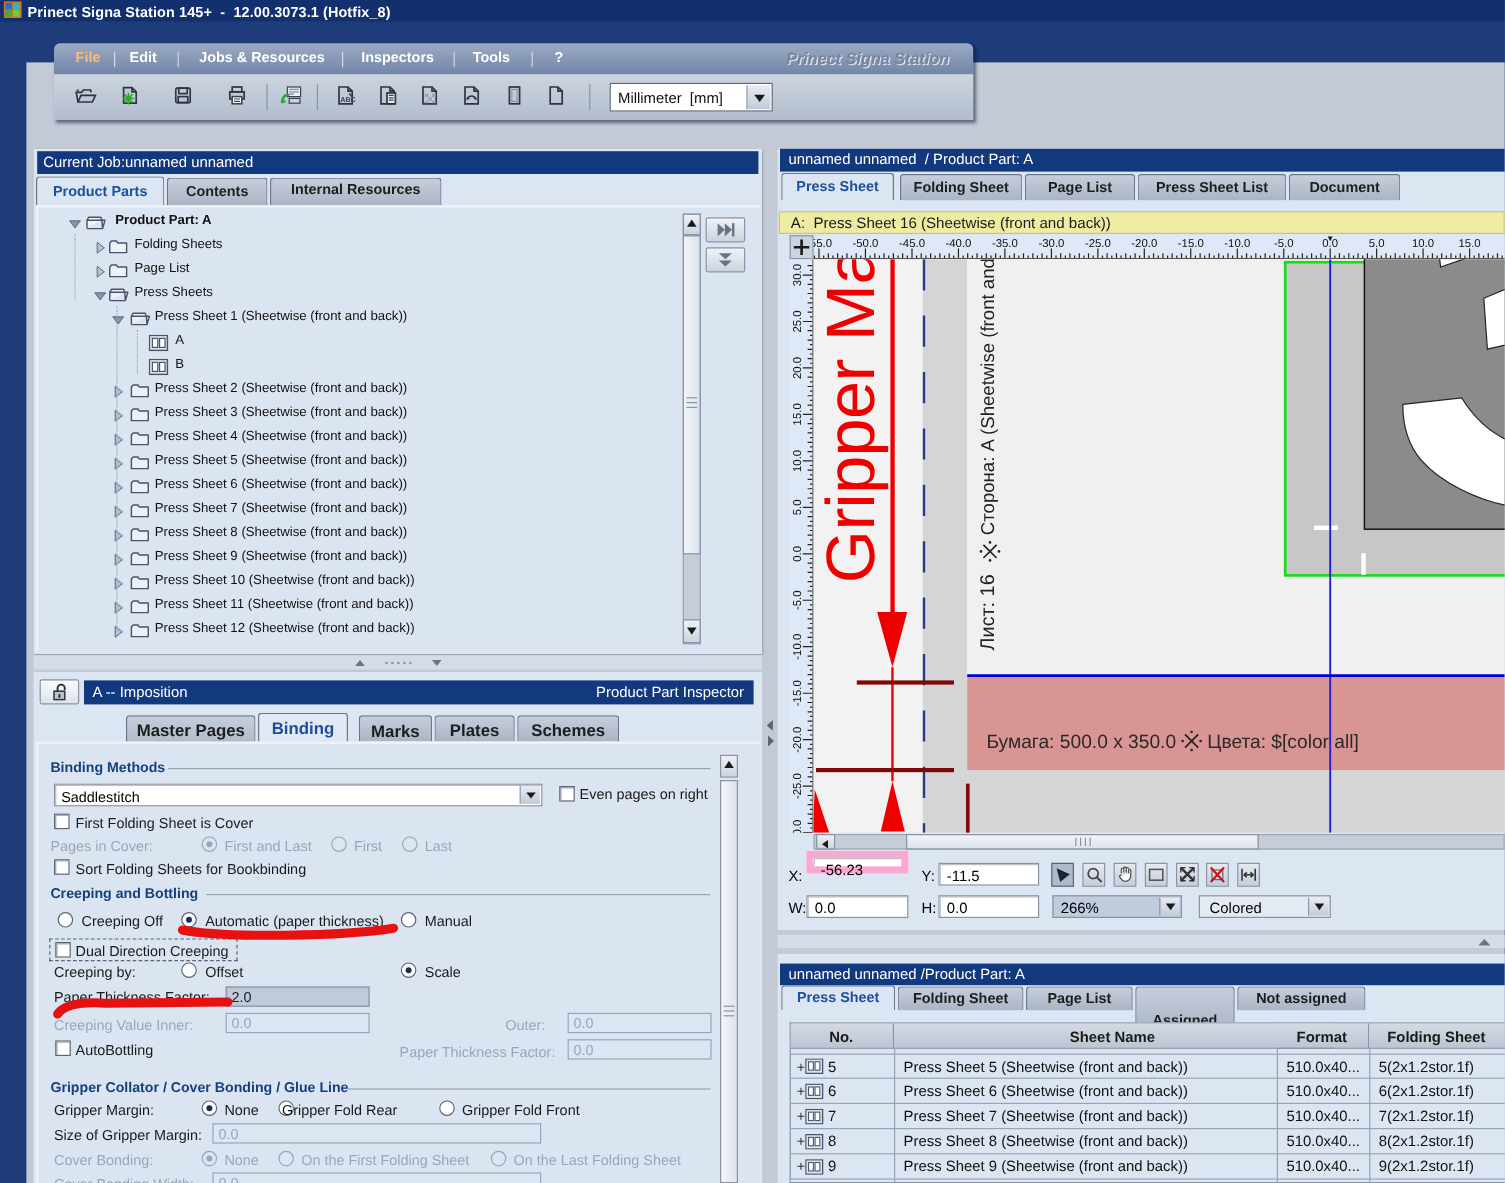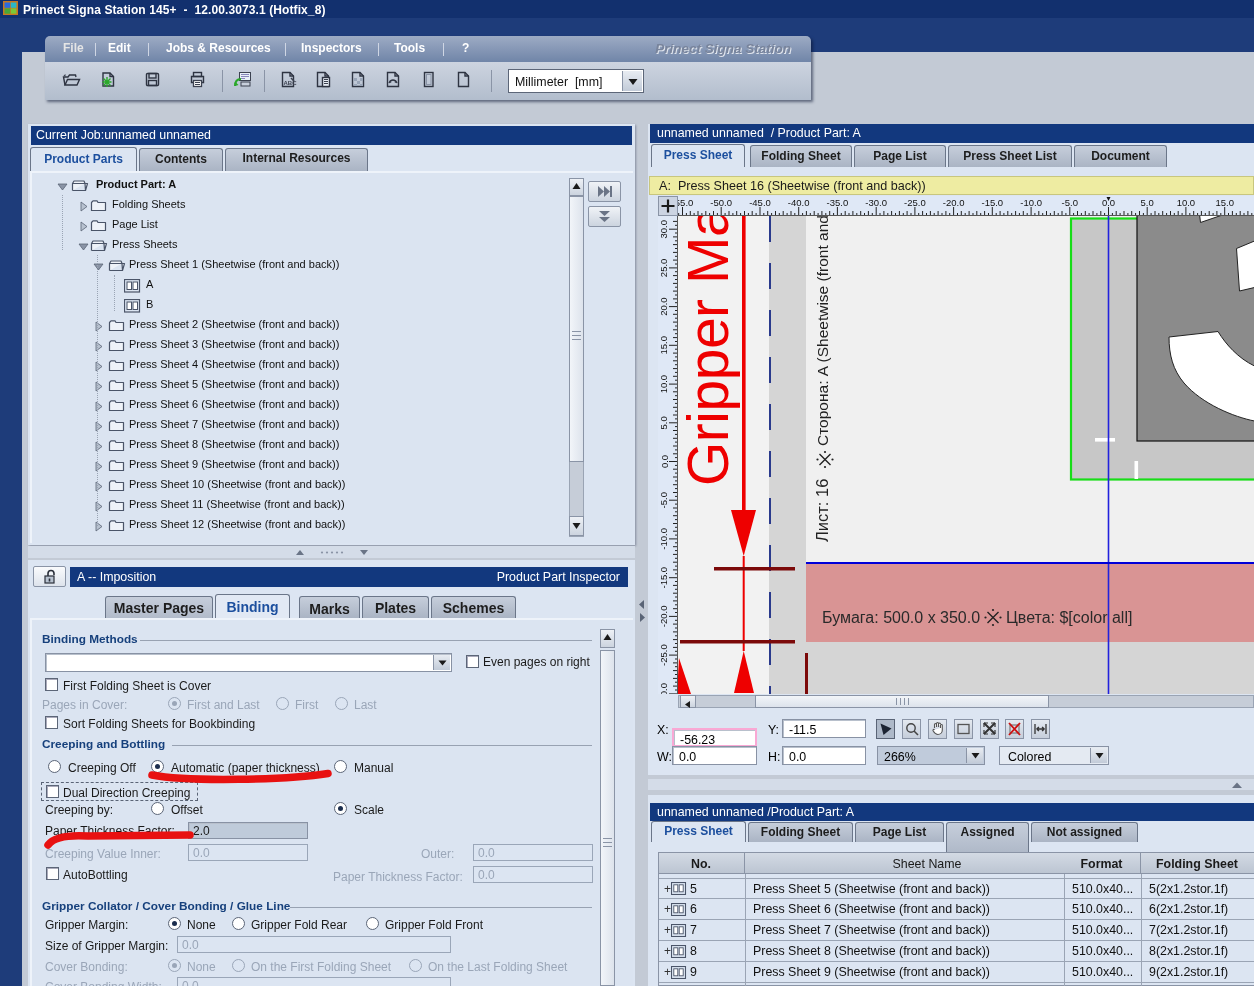--- a/index.html
+++ b/index.html
@@ -35,21 +35,21 @@
       <rect x="7.8" y="1.5" width="5.6" height="5.3" fill="#28b8c8"></rect>
 <rect x="1.5" y="7.4" width="5.6" height="5.3" fill="#48a838"></rect>
       <rect x="7.8" y="7.4" width="5.6" height="5.3" fill="#7ac838"></rect>
     </svg>
 </div>
 <div class="abs" style="left:23px;top:3px;font-size:12px;font-weight:bold;color:#fff;letter-spacing:0.1px;">Prinect Signa Station 145+&nbsp; -&nbsp; 12.00.3073.1 (Hotfix_8)</div>
 
 <div class="abs" style="left:45px;top:36px;width:766px;height:64px;border-radius:5px 5px 0 0;box-shadow:2px 2px 3px rgba(10,20,50,0.55);z-index:5;">
  <div class="abs" style="left:0;top:0;width:766px;height:26px;border-radius:5px 5px 0 0;background:linear-gradient(#9dabc4,#7085a8);"></div>
  <div class="abs" style="left:0;top:26px;width:766px;height:38px;background:linear-gradient(#cdd4e0,#b2bdcd);"></div>
- <div class="abs" style="left:18px;top:5px;color:#e5e5e5;font-weight:bold;font-size:12px;">File</div>
+ <div class="abs" style="left:18px;top:5px;color:#fdba74;font-weight:bold;font-size:12px;">File</div>
  <div class="abs" style="left:63px;top:5px;color:#fff;font-weight:bold;font-size:12px;">Edit</div>
  <div class="abs" style="left:121px;top:5px;color:#fff;font-weight:bold;font-size:12px;">Jobs &amp; Resources</div>
  <div class="abs" style="left:256px;top:5px;color:#fff;font-weight:bold;font-size:12px;">Inspectors</div>
  <div class="abs" style="left:349px;top:5px;color:#fff;font-weight:bold;font-size:12px;">Tools</div>
  <div class="abs" style="left:417px;top:5px;color:#fff;font-weight:bold;font-size:12px;">?</div>
  <div class="abs" style="left:50px;top:7px;width:1px;height:13px;background:#cfd6e4;"></div>
  <div class="abs" style="left:103px;top:7px;width:1px;height:13px;background:#cfd6e4;"></div>
  <div class="abs" style="left:240px;top:7px;width:1px;height:13px;background:#cfd6e4;"></div>
  <div class="abs" style="left:333px;top:7px;width:1px;height:13px;background:#cfd6e4;"></div>
  <div class="abs" style="left:398px;top:7px;width:1px;height:13px;background:#cfd6e4;"></div>
@@ -317,20 +317,21 @@
 <div class="tab" style="left:31px;top:596px;width:73px;height:22px;padding-top:3px;font-size:14px;margin-top:37px;">General</div>
 <div class="tab" style="left:105px;top:596px;width:108px;height:30px;padding-top:3px;font-size:14px;">Master Pages</div>
 <div class="tab active" style="left:215px;top:594px;width:75px;height:24px;padding-top:4px;font-size:14px;background:#e2e9f4;">Binding</div>
 <div class="tab" style="left:299px;top:596px;width:61px;height:22px;padding-top:4px;font-size:14px;">Marks</div>
 <div class="tab" style="left:362px;top:596px;width:67px;height:22px;padding-top:3px;font-size:14px;">Plates</div>
 <div class="tab" style="left:431px;top:596px;width:85px;height:22px;padding-top:3px;font-size:14px;">Schemes</div>
 <div class="abs" style="left:30px;top:618px;width:603px;height:368px;background:#dbe4f1;border-left:2px solid #eef3fa;border-top:2px solid #eef3fa;"></div>
 <div class="grp" style="left:42px;top:632px;">Binding Methods</div>
 <div class="hline" style="left:140px;top:640px;width:452px;"></div>
 <div class="abs" style="left:45px;top:653px;width:407px;height:19px;background:#fff;border:1px solid #8892a4;box-shadow:inset 1px 1px 0 #b8c0cc;">
+<div style="font-size:12px;padding:3px 0 0 5px;">Saddlestitch</div>
 <div class="abs" style="right:1px;top:1px;width:17px;height:15px;background:linear-gradient(#e8ecf2,#c2cbd8);border-left:1px solid #8a94a6;"><svg width="17" height="15">
         <path d="M4.5 5.5 H12.5 L8.5 10.5 Z" fill="#1a1a1a"></path>
       </svg></div>
   </div>
 <div class="cb" style="left:466px;top:655px;"></div>
 <div class="lbl" style="left:483px;top:655px;">Even pages on right</div>
 <div class="cb" style="left:45px;top:678px;"></div>
 <div class="lbl" style="left:63px;top:679px;">First Folding Sheet is Cover</div>
 <div class="lbl dis" style="left:42px;top:698px;">Pages in Cover:</div>
 <div class="radio sel dis" style="left:168px;top:697px;"></div>
@@ -366,21 +367,21 @@
 <div class="cb" style="left:46px;top:867px;"></div>
 <div class="lbl" style="left:63px;top:868px;">AutoBottling</div>
 <div class="lbl dis" style="left:333px;top:870px;">Paper Thickness Factor:</div>
 <div class="tf dis" style="left:473px;top:866px;width:120px;height:17px;">0.0</div>
 <div class="grp" style="left:42px;top:899px;">Gripper Collator / Cover Bonding / Glue Line</div>
 <div class="hline" style="left:290px;top:907px;width:302px;"></div>
 <div class="lbl" style="left:45px;top:918px;">Gripper Margin:</div>
 <div class="radio sel" style="left:168px;top:917px;"></div>
 <div class="lbl" style="left:187px;top:918px;">None</div>
 <div class="radio" style="left:232px;top:917px;"></div>
-<div class="lbl" style="left:251px;top:918px;">Gripper Fold Rear</div>
+<div class="lbl" style="left:235px;top:918px;">Gripper Fold Rear</div>
 <div class="radio" style="left:366px;top:917px;"></div>
 <div class="lbl" style="left:385px;top:918px;">Gripper Fold Front</div>
 <div class="lbl" style="left:45px;top:939px;">Size of Gripper Margin:</div>
 <div class="tf dis" style="left:177px;top:936px;width:274px;height:17px;">0.0</div>
 <div class="lbl dis" style="left:45px;top:960px;">Cover Bonding:</div>
 <div class="radio sel dis" style="left:168px;top:959px;"></div>
 <div class="lbl dis" style="left:187px;top:960px;">None</div>
 <div class="radio dis" style="left:232px;top:959px;"></div>
 <div class="lbl dis" style="left:251px;top:960px;">On the First Folding Sheet</div>
 <div class="radio dis" style="left:409px;top:959px;"></div>
@@ -778,21 +779,21 @@
       <circle cx="322.5" cy="401.5" r="1.1"></circle>
     </g>
 </svg>
 <div class="abs" style="left:678px;top:695px;width:576px;height:13px;background:#c6cdd8;border:1px solid #9aa4b4;"></div>
 <div class="abs" style="left:680px;top:695px;width:16px;height:13px;background:linear-gradient(#eef1f6,#ccd4df);border:1px solid #8a94a6;"><svg width="14" height="11">
       <path d="M9 2 L4 5.5 L9 9 Z" fill="#1a1a1a"></path>
     </svg></div>
 <div class="abs" style="left:755px;top:695px;width:294px;height:13px;background:linear-gradient(#f2f5f9,#dde3ec);border:1px solid #8a94a6;"></div>
 <div class="abs" style="left:896px;top:698px;width:1px;height:7px;background:#8a94a6;box-shadow:4px 0 0 #8a94a6,8px 0 0 #8a94a6,12px 0 0 #8a94a6;"></div>
 <div class="abs" style="left:657px;top:723px;font-size:12.4px;">X:</div>
-<div class="abs" style="left:672px;top:728px;width:85px;height:19px;background:#fff;border:2px solid #f9a8d4;box-shadow:inset 1px 1px 0 #b8c0cc;font-size:12.4px;padding:3px 0 0 6px;">-56.23</div>
+<div class="abs" style="left:672px;top:709px;width:85px;height:19px;background:#fff;border:6px solid #f9a8d4;box-shadow:inset 1px 1px 0 #b8c0cc;font-size:12.4px;padding:3px 0 0 6px;">-56.23</div>
 <div class="abs" style="left:768px;top:723px;font-size:12.4px;">Y:</div>
 <div class="abs" style="left:782px;top:719px;width:84px;height:19px;background:#fff;border:1px solid #8892a4;box-shadow:inset 1px 1px 0 #b8c0cc;font-size:12.4px;padding:3px 0 0 6px;">-11.5</div>
 <div class="abs" style="left:657px;top:750px;font-size:12.4px;">W:</div>
 <div class="abs" style="left:672px;top:746px;width:85px;height:19px;background:#fff;border:1px solid #8892a4;box-shadow:inset 1px 1px 0 #b8c0cc;font-size:12.4px;padding:3px 0 0 6px;">0.0</div>
 <div class="abs" style="left:768px;top:750px;font-size:12.4px;">H:</div>
 <div class="abs" style="left:782px;top:746px;width:84px;height:19px;background:#fff;border:1px solid #8892a4;box-shadow:inset 1px 1px 0 #b8c0cc;font-size:12.4px;padding:3px 0 0 6px;">0.0</div>
 <div class="abs" style="left:876px;top:719px;width:19px;height:20px;background:#aeb9c9;border:1px solid #5a6476;"><svg width="17" height="18">
       <path d="M3.5 3.5 L14.5 8.5 L6.5 15 Z" fill="#1c2433"></path>
     </svg></div>
 <div class="abs" style="left:902px;top:719px;width:19px;height:20px;background:linear-gradient(#e4e9f0,#c6cedb);border:1px solid #8a94a6;"><svg width="17" height="18">
@@ -828,25 +829,25 @@
 <div class="abs" style="left:648px;top:779px;width:606px;height:11px;background:#d4dce8;"></div>
 <svg class="abs" style="left:1226px;top:781px;" width="22" height="8">
     <path d="M6 7 L16 7 L11 1.5 Z" fill="#6a7486"></path>
   </svg>
 
 <div class="abs panel" style="left:648px;top:795px;width:606px;height:191px;"></div>
 <div class="abs navyhdr" style="left:650px;top:803px;width:604px;height:18px;padding:2px 0 0 7px;">unnamed unnamed /Product Part: A</div>
 <div class="tab active" style="left:651px;top:821px;width:95px;height:21px;padding-top:2px;">Press Sheet</div>
 <div class="tab" style="left:748px;top:822px;width:105px;height:20px;padding-top:2px;">Folding Sheet</div>
 <div class="tab" style="left:855px;top:822px;width:89px;height:20px;padding-top:2px;">Page List</div>
-<div class="tab" style="left:946px;top:822px;width:83px;height:37px;padding-top:2px;">Assigned</div>
+<div class="tab" style="left:946px;top:822px;width:83px;height:37px;padding-top:20px;">Assigned</div>
 <div class="tab" style="left:1031px;top:822px;width:107px;height:20px;padding-top:2px;">Not assigned</div>
 <div class="abs" style="left:658px;top:852px;width:596px;height:134px;background:#dce5f2;border:1px solid #8a94a6;border-right:none;"></div>
 <div class="abs" style="left:658.5px;top:852.5px;width:86px;height:21px;background:linear-gradient(#d3dae4,#bcc5d2);border-right:1px solid #8a94a6;border-bottom:1px solid #8a94a6;font-size:12.4px;font-weight:bold;color:#1a1a1a;text-align:center;padding-top:4px;">No.</div>
-<div class="abs" style="left:744.5px;top:852.5px;width:366px;height:21px;background:linear-gradient(#d3dae4,#bcc5d2);border-right:1px solid #8a94a6;border-bottom:1px solid #8a94a6;font-size:12.4px;font-weight:normal;color:#1a1a1a;text-align:center;padding-top:4px;">Sheet Name</div>
+<div class="abs" style="left:744.5px;top:852.5px;width:366px;height:21px;background:linear-gradient(#d3dae4,#bcc5d2);border-right:1px solid #8a94a6;border-bottom:1px solid #8a94a6;font-size:12.4px;font-weight:bold;color:#1a1a1a;text-align:center;padding-top:4px;">Sheet Name</div>
 <div class="abs" style="left:1063.5px;top:852.5px;width:77px;height:21px;background:linear-gradient(#d3dae4,#bcc5d2);border-right:1px solid #8a94a6;border-bottom:1px solid #8a94a6;font-size:12.4px;font-weight:bold;color:#1a1a1a;text-align:center;padding-top:4px;">Format</div>
 <div class="abs" style="left:1140.5px;top:852.5px;width:114px;height:21px;background:linear-gradient(#d3dae4,#bcc5d2);border-right:1px solid #8a94a6;border-bottom:1px solid #8a94a6;font-size:12.4px;font-weight:bold;color:#1a1a1a;text-align:center;padding-top:4px;">Folding Sheet</div>
 <div class="abs" style="left:658.5px;top:873.5px;width:595px;height:5px;border-bottom:1px solid #9aa4b4;"></div>
 <div class="abs" style="left:658.5px;top:878.5px;width:595px;height:20.9px;border-bottom:1px solid #9aa4b4;"></div>
 <div class="abs" style="left:664px;top:881.5px;font-size:12px;color:#333;">+</div>
 <svg class="abs" style="left:671px;top:882.0px;" width="16" height="13">
     <rect x="0.5" y="0.5" width="14" height="12" fill="#dce5f2" stroke="#4a5468" stroke-width="1.1"></rect>
     <rect x="2.8" y="2.8" width="4" height="7" fill="#fff" stroke="#4a5468" stroke-width="0.9"></rect>
     <rect x="8.2" y="2.8" width="4" height="7" fill="#fff" stroke="#4a5468" stroke-width="0.9"></rect>
   </svg>

